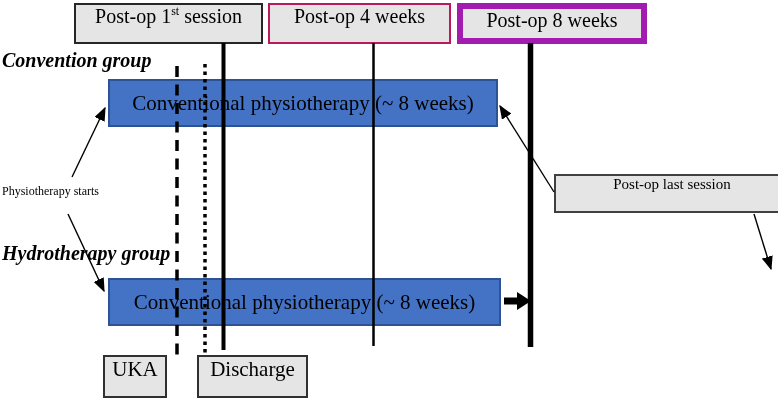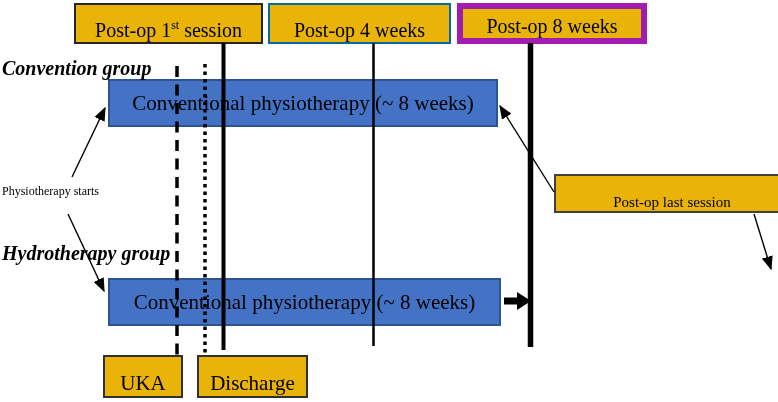--- a/index.html
+++ b/index.html
@@ -1,44 +1,44 @@
 <!DOCTYPE html>
 <html style="--bar-fill: #4472C4; --bar-border: #2E5395; --hydro-fill: #C9D8F0; --hydro-border: #203864; --line-color: #000000;"><head>
 <meta charset="utf-8">
 <style>
   html,body{margin:0;padding:0;background:#fff;}
   .canvas{
     position:relative;width:778px;height:402px;background:#fff;overflow:hidden;
     font-family:"Liberation Serif","DejaVu Serif",serif;color:#000;
   }
   .wbox{
-    position:absolute;background:#eab308;display:flex;align-items:flex-end;justify-content:center;
+    position:absolute;background:#e5e5e5;display:flex;align-items:flex-start;justify-content:center;
     box-sizing:border-box;font-size:20px;white-space:nowrap;
   }
   .wbox sup{font-size:12px;line-height:0;}
   .bar{
     position:absolute;display:flex;align-items:center;justify-content:center;
     box-sizing:border-box;font-size:21px;white-space:nowrap;
   }
   .bar.dark{background:var(--bar-fill,#4472C4);border:2px solid var(--bar-border,#2E5395);}
   .bar.light{background:var(--hydro-fill,#C9D8F0);border:3px solid var(--hydro-border,#203864);font-size:21px;}
   .group-label{position:absolute;font-weight:bold;font-style:italic;font-size:20px;white-space:nowrap;}
   .note{position:absolute;font-size:12px;white-space:nowrap;}
   svg.overlay{position:absolute;left:0;top:0;pointer-events:none;}
   
   #box-postop-first{left:74px;top:3px;width:189px;height:41px;border:2px solid #262626;}
-  #box-postop-4w{left:268px;top:3px;width:183px;height:41px;border:2px solid #0369a1;}
+  #box-postop-4w{left:268px;top:3px;width:183px;height:41px;border:2px solid #be185d;}
   #box-postop-8w{left:457px;top:3px;width:190px;height:41px;border:6px solid #a21caf;}
   #box-postop-last{left:554px;top:174px;width:236px;height:39px;border:2px solid #404040;font-size:15px;}
-  #box-uka{left:103px;top:355px;width:80px;height:43px;border:2px solid #303030;font-size:21px;}
+  #box-uka{left:103px;top:355px;width:64px;height:43px;border:2px solid #303030;font-size:21px;}
   #box-discharge{left:197px;top:355px;width:111px;height:43px;border:2px solid #303030;font-size:21px;}
   #bar-convention{left:108px;top:79px;width:390px;height:48px;}
   #bar-hydro-conv{left:108px;top:278px;width:393px;height:48px;}
   #bar-hydro{left:534px;top:277px;width:242px;height:47px;}
-  #label-convention{left:2px;top:49px;margin-top:8px;}
+  #label-convention{left:2px;top:49px;}
   #label-hydrotherapy{left:2px;top:242px;}
   #note-physio-starts{left:2px;top:184px;}
 </style>
 </head>
 <body>
 
 <div class="canvas">
 
   <div class="bar dark" id="bar-convention">
     <span>Conventional physiotherapy (~ 8 weeks)</span>

